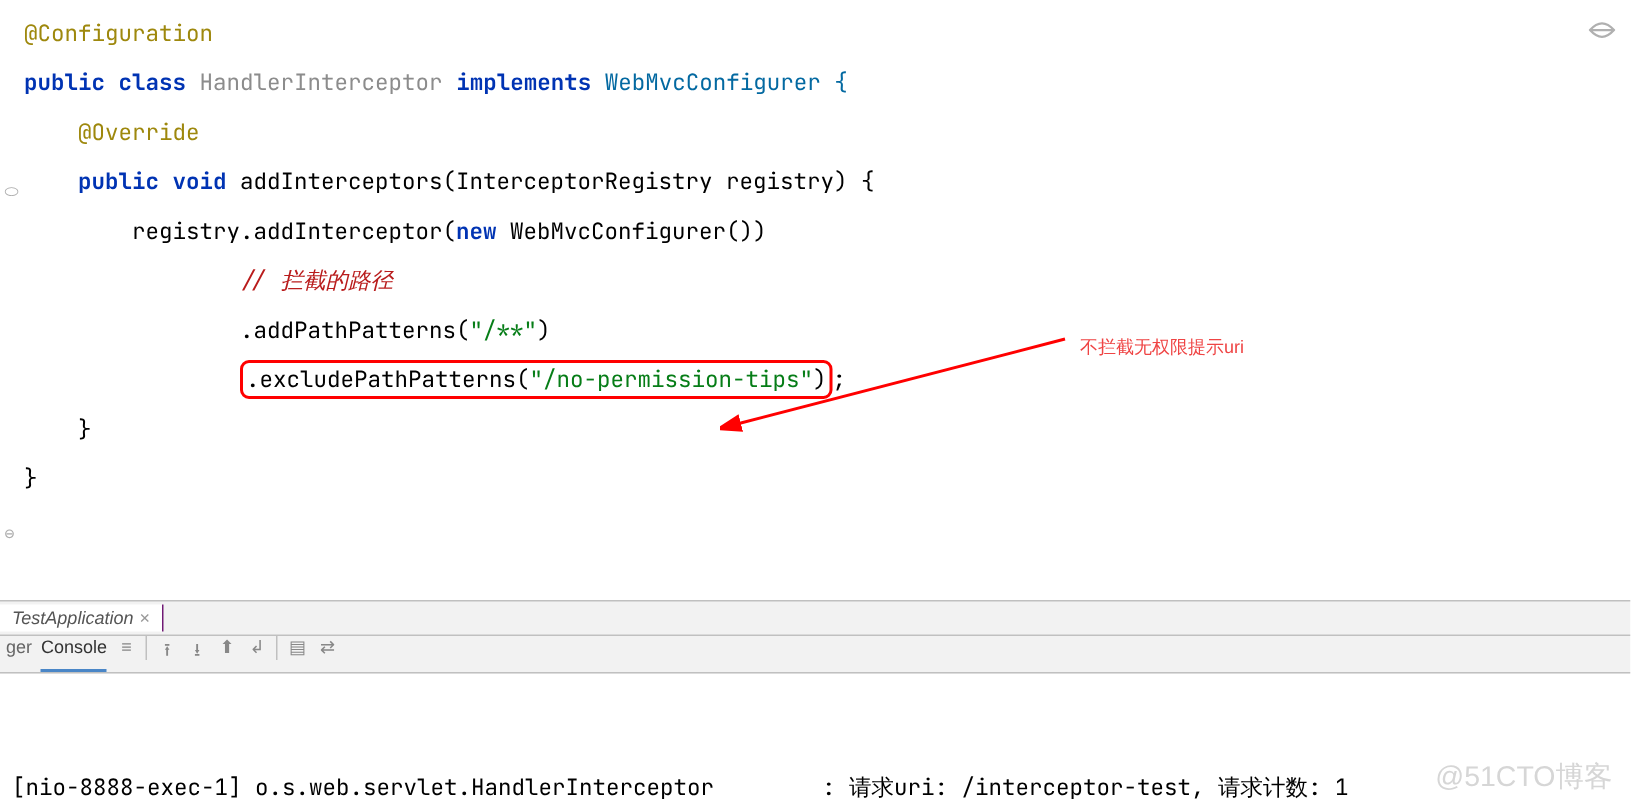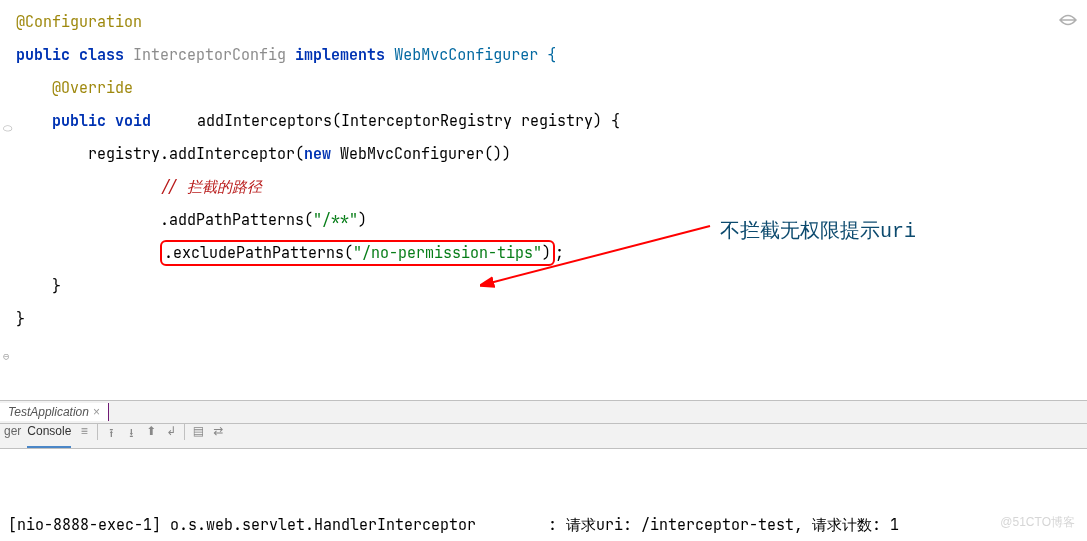--- a/index.html
+++ b/index.html
@@ -3,52 +3,52 @@
 <meta charset="utf-8">
 <style>
 * { margin:0; padding:0; box-sizing:border-box; }
 body { font-family:"JetBrains Mono","Consolas",monospace; font-size:15px; background:#fff; color:#000; width:1087px; height:541px; overflow:hidden; position:relative; }
 .editor { position:relative; padding:6px 0 0 16px; line-height:33px; height:400px; }
 .editor .line { white-space:pre; font-style:normal; }
 .kw { color:#0033b3; font-weight:bold; }
 .ann { color:#9e880d;margin-top:40px; }
 .cls { color:#0369a1; }
 .gray { color:#8c8c8c; }
-.method { color:#000;margin-left:37px; }
+.method { color:#000; }
 .str { color:#067d17; }
 .cmt { color:#b91c1c; font-style:italic; }
 .red-box { border:2px solid #ff0000; border-radius:6px; padding:1px 2px; display:inline-block; line-height:20px; }
-.annotation-text { position:absolute; color:#0c4a6e; font-family:Liberation Mono, monospace; font-size:20px; }
+.annotation-text { position:absolute; color:#ef4444; font-family:Liberation Sans, sans-serif; font-size:12px; }
 .gutter-icon { position:absolute; left:3px; color:#adadad; font-size:11px; }
 .eye-icon { position:absolute; top:6px; right:10px; color:#b0b0b0; }
 .tabs-bar { border-top:1px solid #c0c0c0; background:#f2f2f2; height:23px; display:flex; align-items:center; font-size:12px; font-family:"Segoe UI",sans-serif; }
 .tab { padding:2px 8px; background:#fff; border-right:1px solid #701a75; font-style:italic; color:#555; display:flex; align-items:center; gap:4px; }
 .tab .x { color:#999; font-style:normal; }
 .toolbar { border-top:1px solid #c0c0c0; border-bottom:1px solid #c0c0c0; background:#f2f2f2; height:26px; display:flex; font-size:12px; font-family:"Segoe UI",sans-serif; gap:6px; padding:0 4px; color:#666; }
 .toolbar .underline { border-bottom:2px solid #4a86c7; padding-bottom:3px; color:#333; }
 .toolbar .sep { width:1px; height:16px; background:#c0c0c0; }
 .console { font-family:"JetBrains Mono","Consolas",monospace; font-size:15px; padding:6px 8px; line-height:28px; white-space:pre; }
-.watermark { position:absolute; right:12px; bottom:10px; color:#d6d6d6; font-size:12px; font-family:"SimSun",sans-serif; }
+.watermark { position:absolute; right:12px; bottom:10px; color:#d6d6d6; font-size:19px; font-family:"SimSun",sans-serif; }
 .ticon { color:#888; display:inline-block; width:14px; text-align:center; }
 svg.arrow-svg { position:absolute; pointer-events:none; }
 </style>
 </head>
 <body>
 
 <div class="editor">
   <span class="eye-icon">
     <svg width="18" height="14" viewBox="0 0 18 14">
         <path d="M1 7 Q9 -2 17 7 Q9 16 1 7 Z M1 7 L17 7" fill="none" stroke="#b0b0b0" stroke-width="1.5"></path>
       </svg>
   </span>
   <span class="gutter-icon" style="top:112px;">⬭</span>
   <span class="gutter-icon" style="top:340px;">⊖</span>
 
   <div class="line"><span class="ann">@Configuration</span></div>
-  <div class="line"><span class="kw">public</span> <span class="kw">class</span> <span class="gray">InterceptorConfig</span> <span class="kw">implements</span> <span class="cls">WebMvcConfigurer {</span></div>
+  <div class="line"><span class="kw">public</span> <span class="kw">class</span> <span class="gray">HandlerInterceptor</span> <span class="kw">implements</span> <span class="cls">WebMvcConfigurer {</span></div>
   <div class="line">    <span class="ann">@Override</span></div>
   <div class="line">    <span class="kw">public</span> <span class="kw">void</span> <span class="method">addInterceptors(InterceptorRegistry registry) {</span></div>
   <div class="line">        <span>registry.addInterceptor(</span><span class="kw">new</span><span> WebMvcConfigurer())</span></div>
   <div class="line">                <span class="cmt">// 拦截的路径</span></div>
   <div class="line">                <span>.addPathPatterns(</span><span class="str">"/**"</span><span>)</span></div>
   <div class="line">                <span class="red-box"><span>.excludePathPatterns(</span><span class="str">"/no-permission-tips"</span><span>)</span></span><span>;</span></div>
   <div class="line">    <span>}</span></div>
   <div class="line"><span>}</span></div>
 
   <div class="annotation-text" style="left:720px; top:215px;">不拦截无权限提示uri</div>

